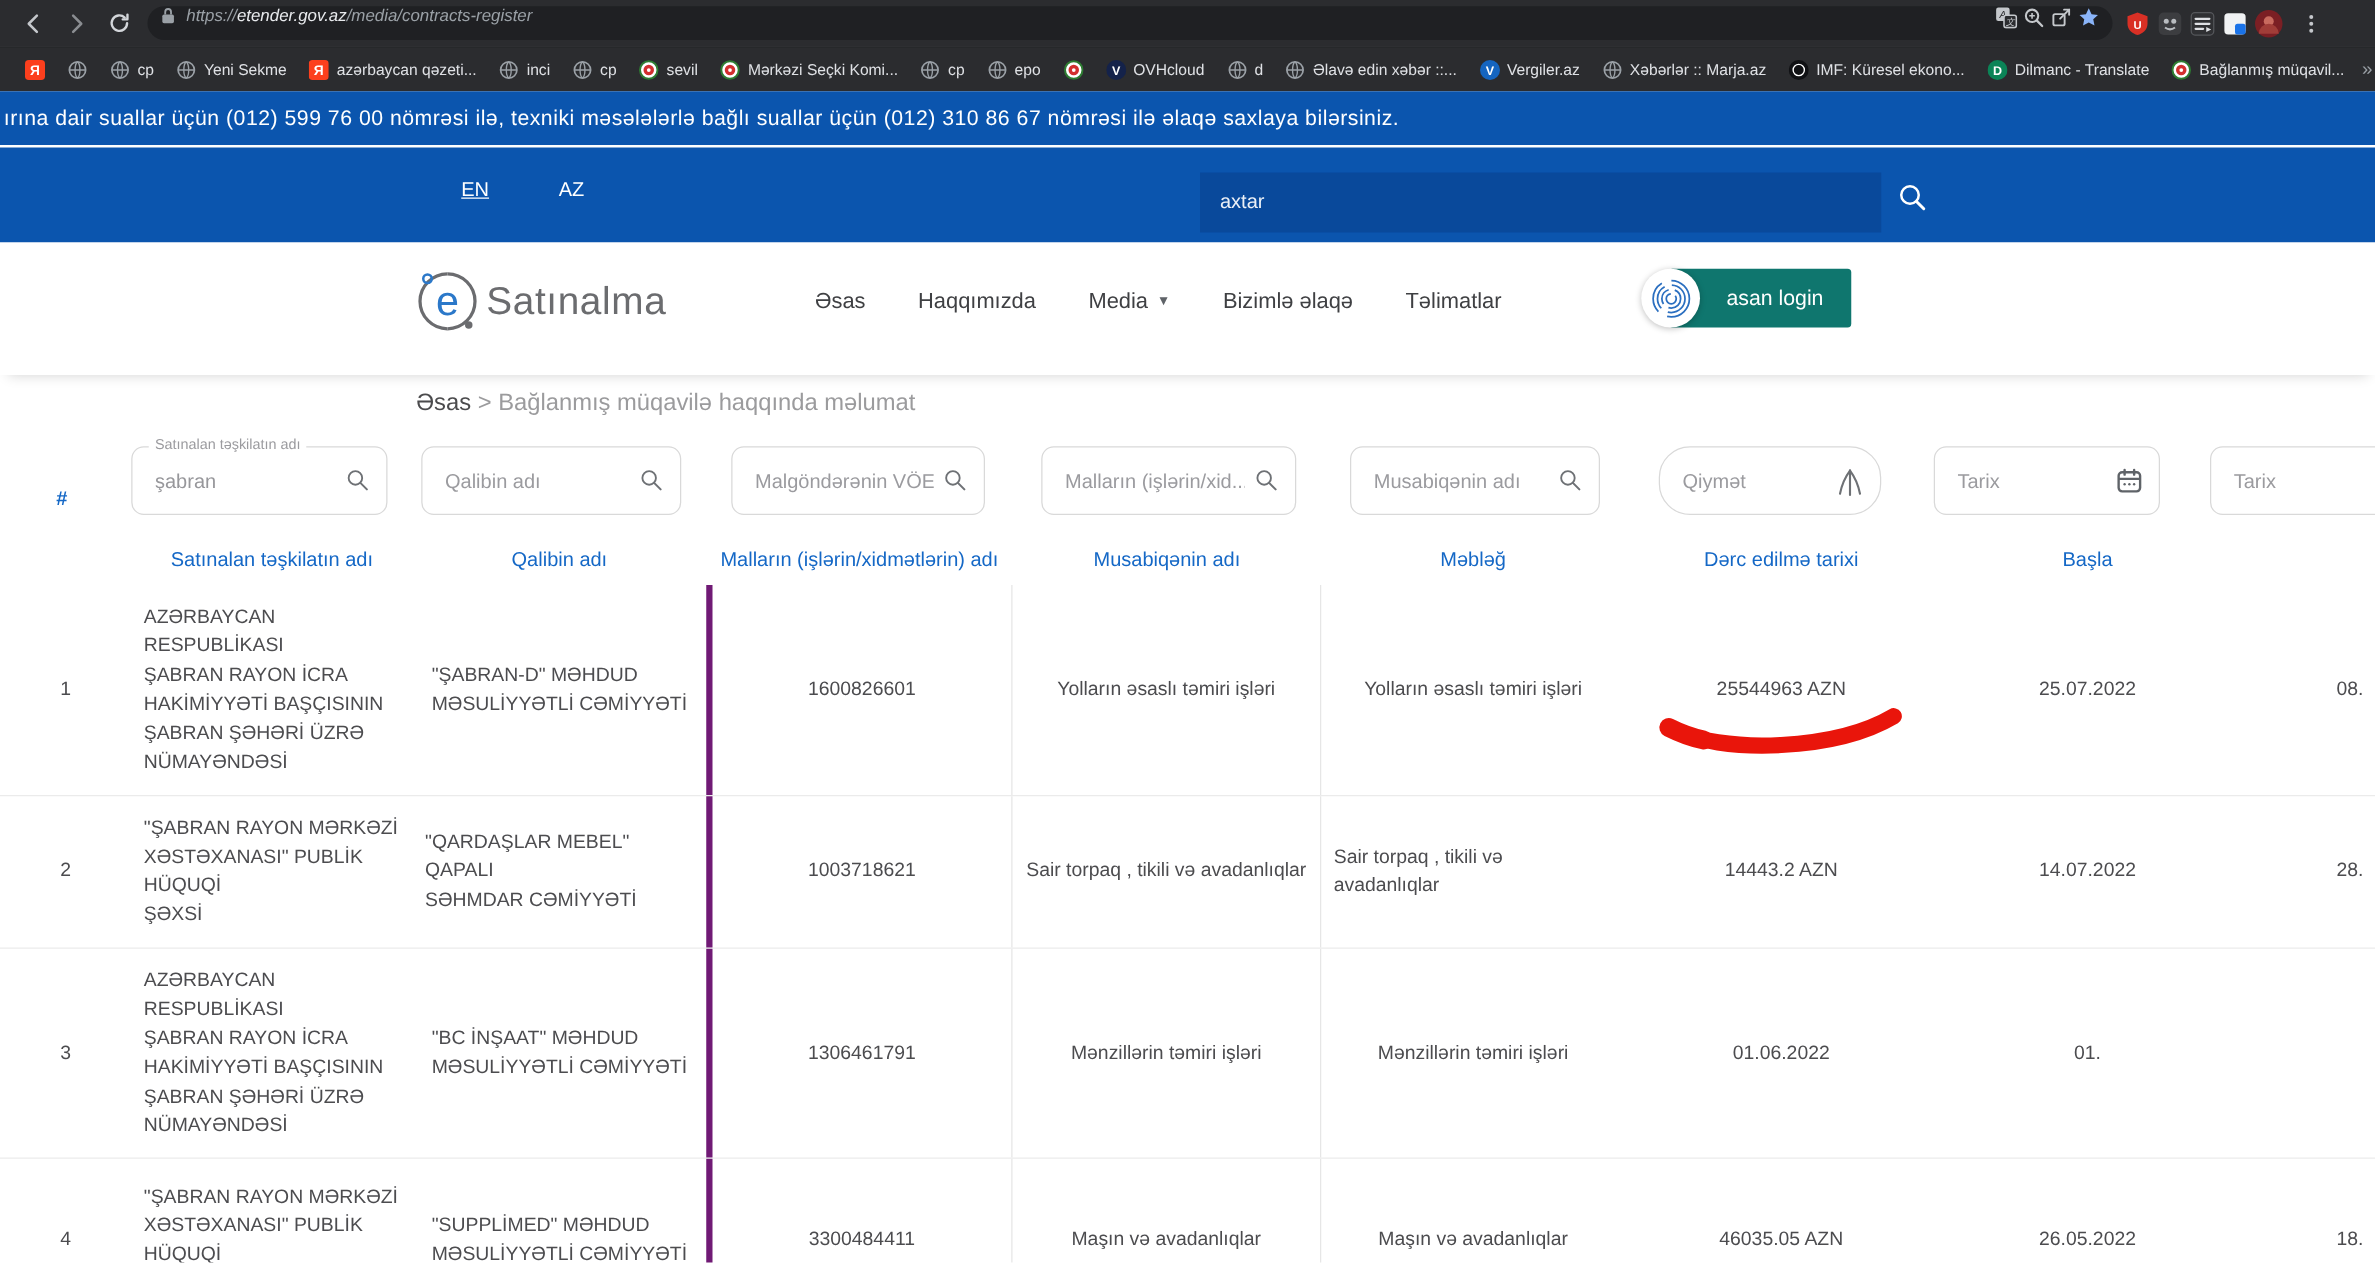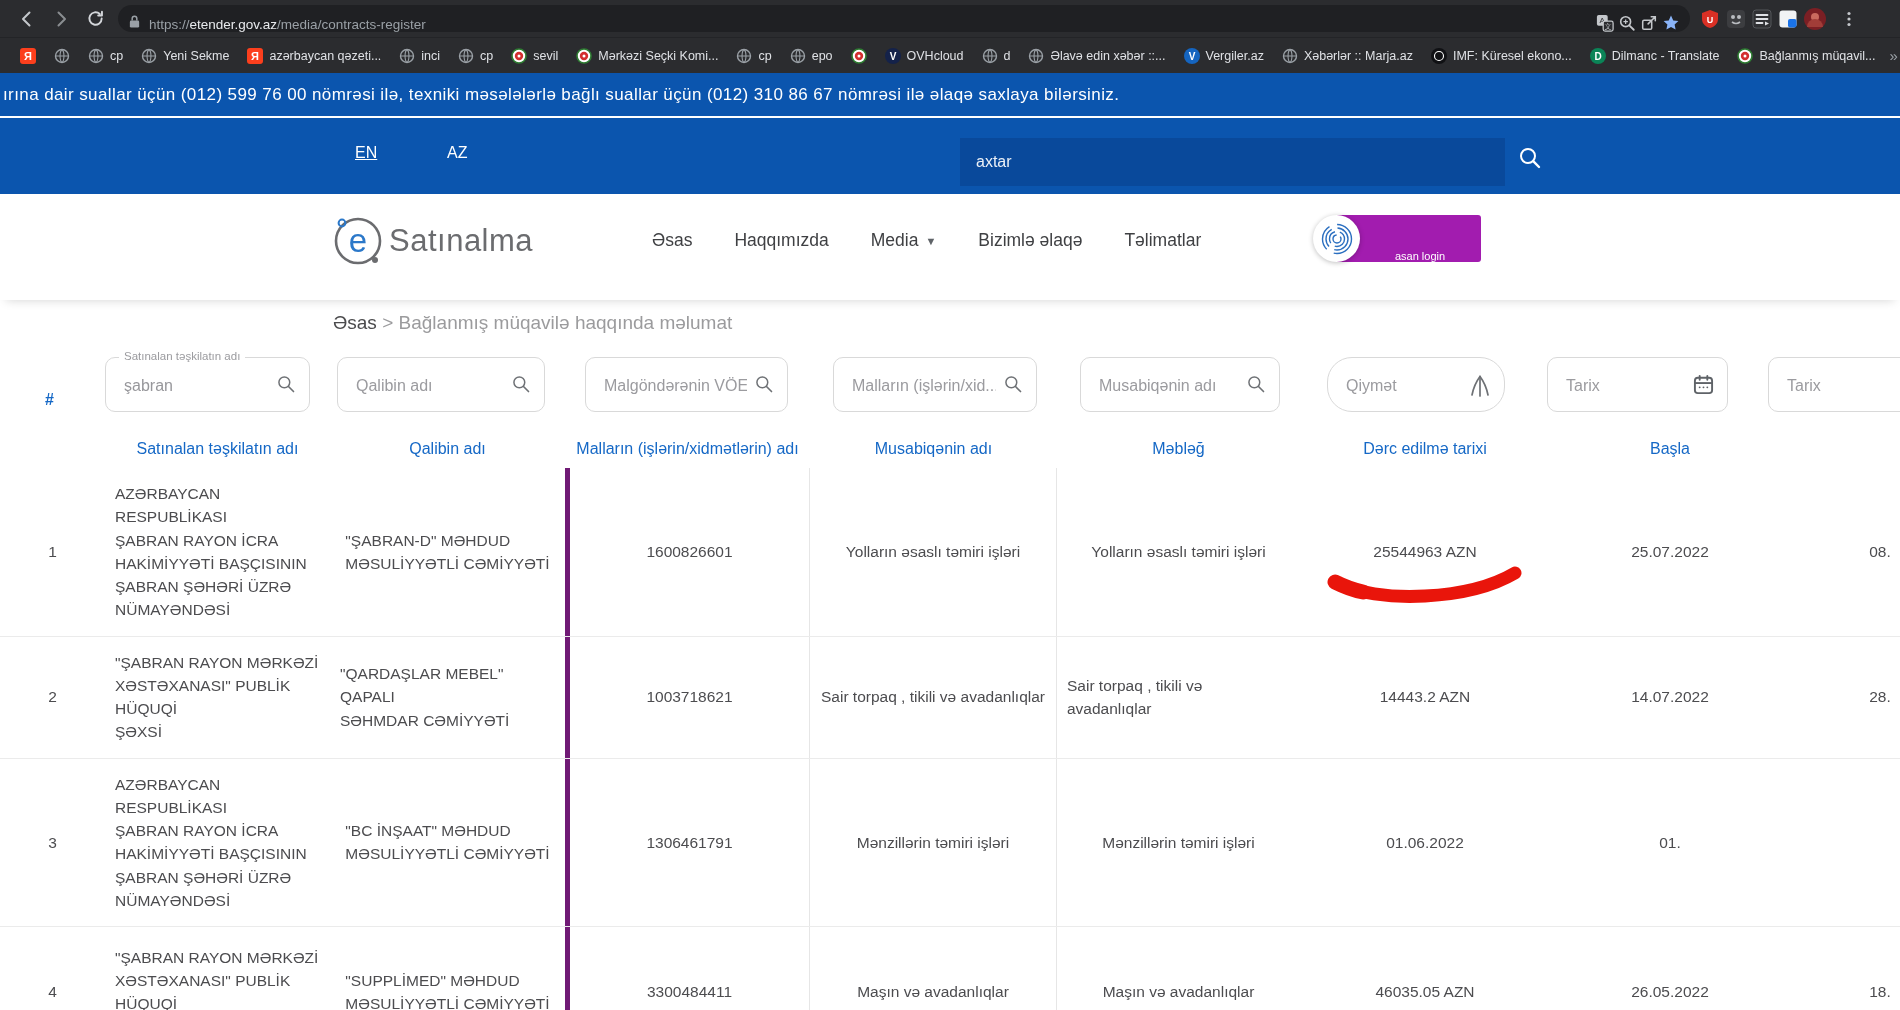--- a/index.html
+++ b/index.html
@@ -7,56 +7,56 @@
     width:1900px;height:1010px;overflow:hidden;position:relative;
     background:#fff;font-family:"Liberation Sans", sans-serif;
     -webkit-font-smoothing:antialiased;
   }
   .band{position:absolute;left:0;width:1900px;}
 
   
   #toolbar{top:0;height:37px;background:#2b2c2f;display:flex;align-items:center;padding:0 10px;box-sizing:border-box;}
   .tb-icon{width:34px;height:28px;display:flex;align-items:center;justify-content:center;flex:0 0 auto;cursor:pointer;}
   #omnibox{flex:0 0 auto;width:1572px;height:27px;background:#1f2023;border-radius:14px;margin:0 10px 0 6px;
-    display:flex;align-items:flex-end;padding:0 10px;box-sizing:border-box;color:#9aa0a6;font-size:13.5px;}
+    display:flex;align-items:flex-start;padding:0 10px;box-sizing:border-box;color:#9aa0a6;font-size:13.5px;font-style:italic;}
   #omnibox .url{margin-left:8px;white-space:nowrap;overflow:hidden;flex:1;}
   .url .scheme,.url .path{color:#9aa0a6;}
   .url .host{color:#e8eaed;}
   .pill-icons{display:flex;align-items:center;gap:4px;}
   .ext-icons{display:flex;align-items:center;gap:6px;}
 
   #bookmarks{top:37px;height:36px;background:#2b2c2f;display:flex;align-items:center;padding:0 12px;box-sizing:border-box;gap:2px;border-top:1px solid #232427;}
   .bm{display:flex;align-items:center;gap:6px;padding:3px 8px;border-radius:6px;cursor:pointer;flex:0 0 auto;}
   .bm span.lbl{color:#dfe1e5;font-size:12.5px;white-space:nowrap;}
   #bm-overflow{margin-left:auto;color:#9aa0a6;font-size:15px;padding:0 4px;cursor:pointer;}
 
   
   #banner{top:73px;height:43px;background:#0b55ae;color:#fff;display:flex;align-items:center;}
   #banner .txt{font-size:17px;letter-spacing:.4px;padding-left:3px;white-space:nowrap;}
 
   
   #navbar{top:116px;height:78px;background:#0b55ae;border-top:2px solid #fff;box-sizing:border-box;}
   .lang{position:absolute;top:26px;color:#fff;font-size:16px;cursor:pointer;}
-  #lang-en{left:355px;text-decoration:underline;}
+  #lang-en{left:369px;text-decoration:underline;}
   #lang-az{left:447px;}
   #site-search{position:absolute;left:960px;top:20px;width:545px;height:48px;background:#09499b;border:none;outline:none;
     color:#fff;font-size:16px;padding:0 16px;box-sizing:border-box;font-family:"Liberation Sans",sans-serif;}
   #site-search::placeholder{color:rgba(255,255,255,.92);}
   #nav-search-icon{position:absolute;left:1518px;top:28px;cursor:pointer;}
 
   
   #siteheader{top:194px;height:106px;background:#fff;box-shadow:0 6px 10px -6px rgba(0,0,0,.18);z-index:3;}
   #logo{position:absolute;left:333px;top:22px;display:flex;align-items:center;gap:6px;cursor:pointer;}
   #logo .logo-text{font-size:31px;color:#6b6c6f;letter-spacing:.5px;}
   #mainmenu{position:absolute;left:652px;top:36px;display:flex;gap:42px;}
   .menu-item{font-size:17.5px;color:#3f4043;cursor:pointer;white-space:nowrap;display:flex;align-items:center;gap:7px;}
   .menu-caret{font-size:11px;color:#5f6368;}
   #asan-btn{position:absolute;left:1313px;top:21px;width:168px;height:47px;cursor:pointer;}
-  #asan-btn .blue{position:absolute;left:22px;top:0;width:146px;height:47px;background:#a21caf;border-radius:3px;
-    color:#fff;font-size:11px;display:flex;align-items:flex-end;justify-content:center;padding-left:24px;box-sizing:border-box;}
+  #asan-btn .blue{position:absolute;left:22px;top:0;width:146px;height:47px;background:#0f766e;border-radius:3px;
+    color:#fff;font-size:17px;display:flex;align-items:center;justify-content:center;padding-left:24px;box-sizing:border-box;}
   #asan-btn .fp{position:absolute;left:0;top:0;width:47px;height:47px;border-radius:50%;background:#fff;
     box-shadow:0 1px 5px rgba(0,0,0,.25);display:flex;align-items:center;justify-content:center;}
 
   
   #crumbs{top:300px;height:47px;background:#fff;}
   #crumbs .inner{position:absolute;left:333px;top:12px;font-size:19px;color:#9b9b9d;}
   #crumbs .home{color:#4b4b4d;cursor:pointer;}
 
   
   #filters{top:347px;height:83px;background:#fff;}

